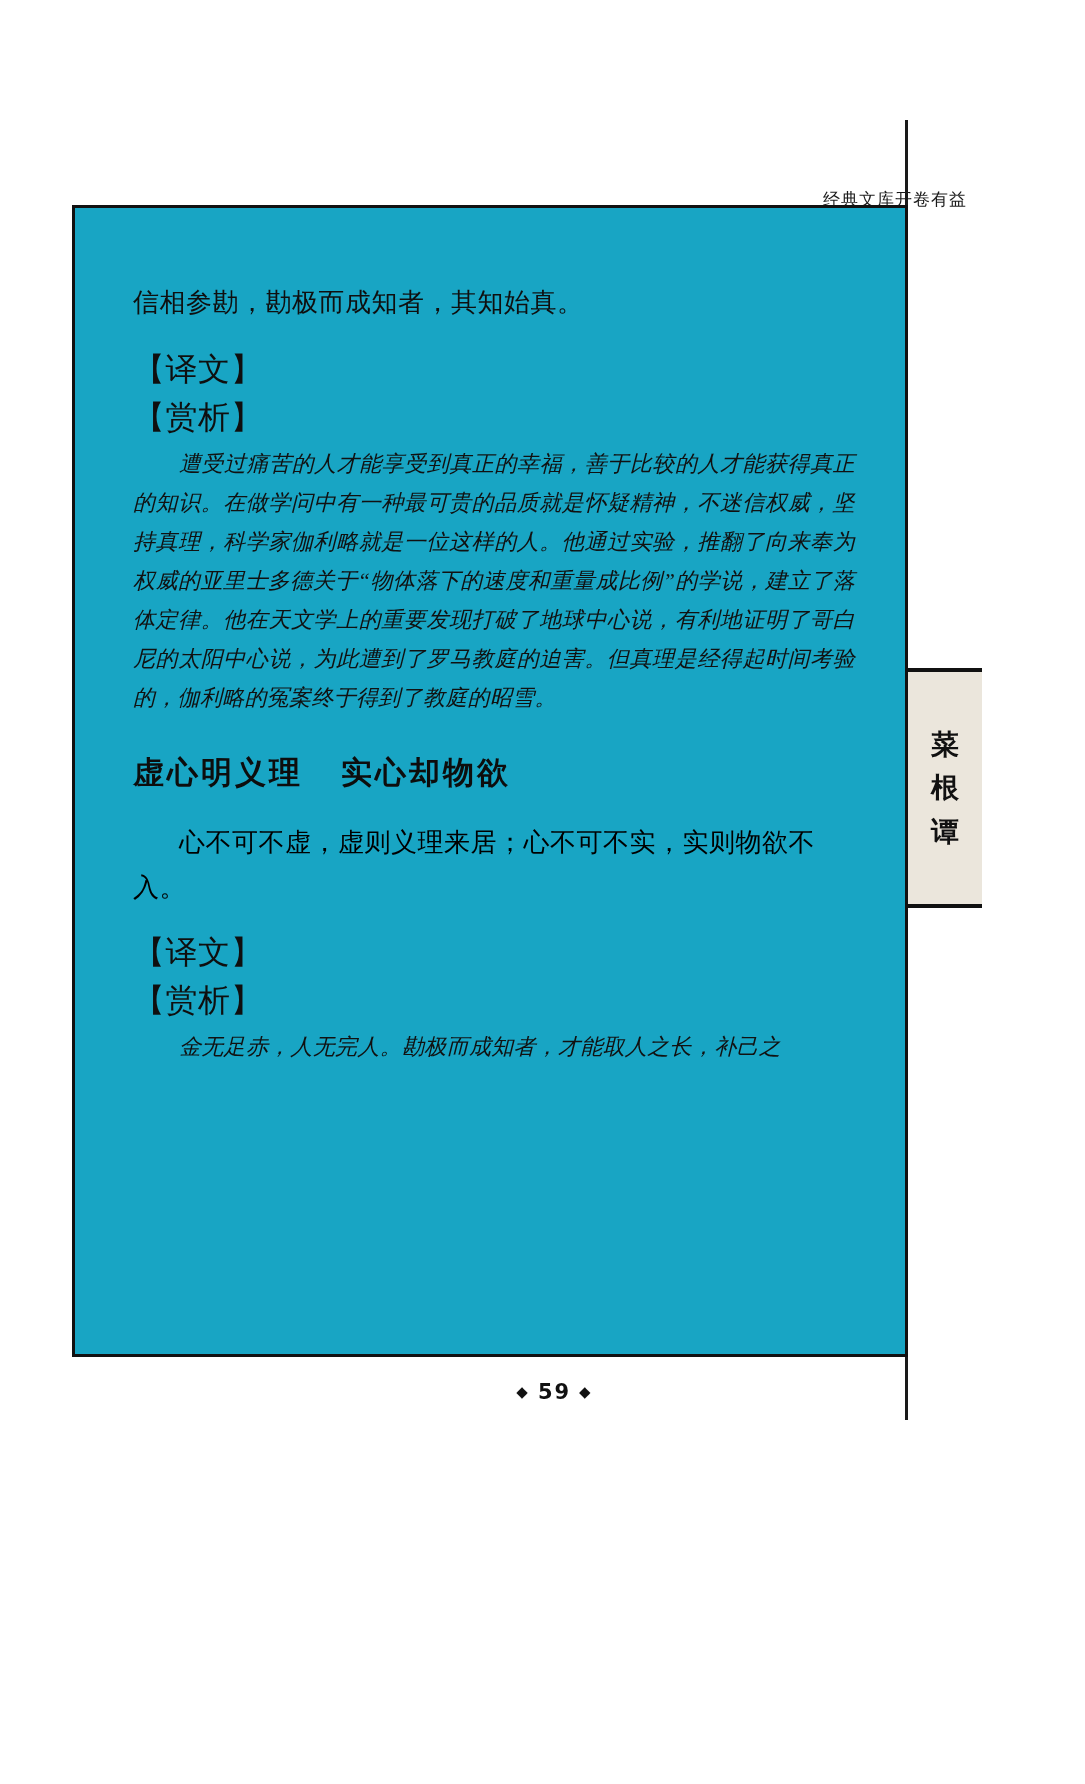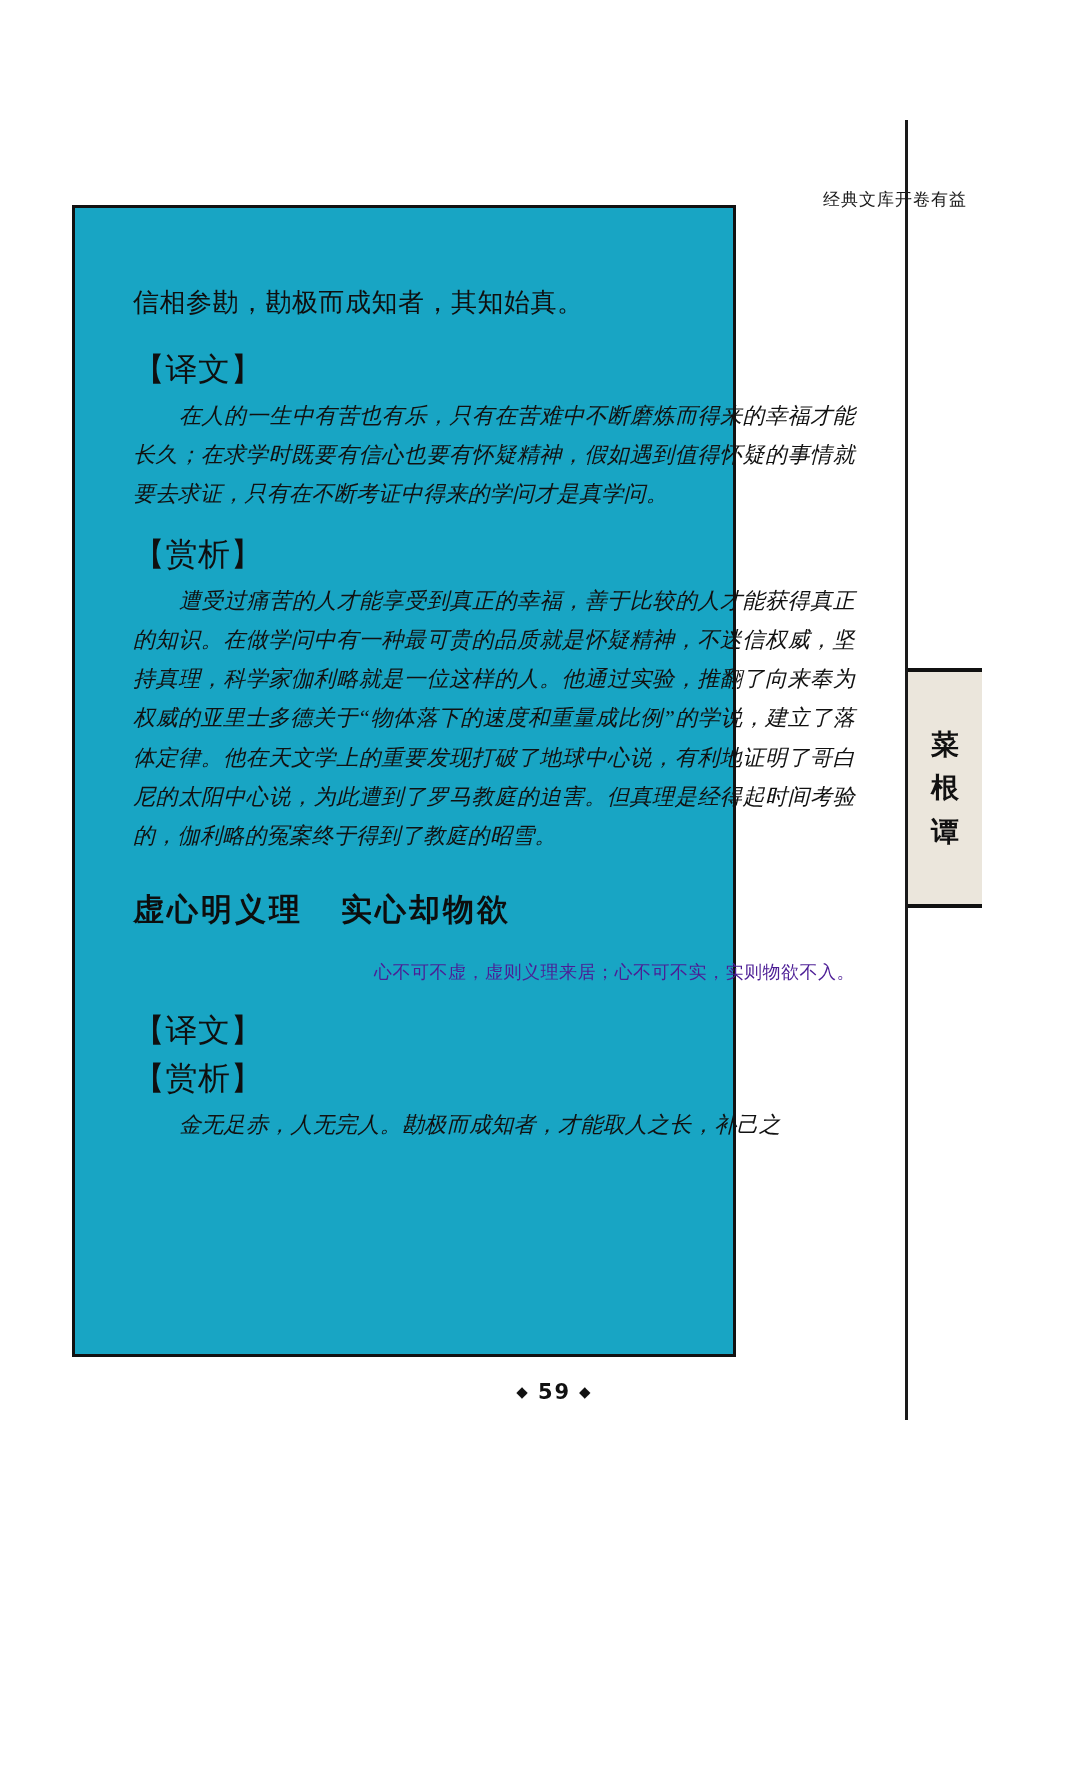--- a/index.html
+++ b/index.html
@@ -41,21 +41,21 @@
     width: 3px;
     height: 1300px;
     background: #1a1a1a;
   }
 
   
   .content-panel {
     position: absolute;
     left: 72px;
     top: 205px;
-    width: 664px;
+    width: 836px;
     height: 1152px;
     background: #18a5c4;
     border: 3px solid #111111;
     box-sizing: border-box;
   }
 
   .inner {
     position: absolute;
     left: 58px;
     top: 72px;
@@ -94,27 +94,26 @@
     font-size: 31px;
     font-weight: bold;
     color: #0d0d0d;
     margin: 34px 0 26px 0;
     letter-spacing: 3px;
     font-family: "DejaVu Serif", "Liberation Serif", serif;
   }
   .section-title .gap { display: inline-block; width: 38px; }
 
   .quote2 {
-    font-size: 18px;
+    font-size: 26px;
     line-height: 1.75;
-    color: #4c1d95;
+    color: #000000;
     margin: 0 0 20px 0;
     text-indent: 46px;
     letter-spacing: 0.5px;
-    text-align: right;
   }
 
   
   .side-tab {
     position: absolute;
     left: 908px;
     top: 668px;
     width: 74px;
     height: 240px;
     background: #ebe6dc;
@@ -159,21 +158,20 @@
   <div class="running-header">经典文库开卷有益</div>
 
   <div class="edge-rule"></div>
 
   <div class="content-panel">
     <div class="inner">
 
       <p class="body-main">信相参勘，勘极而成知者，其知始真。</p>
 
       <div class="sec-label">【译文】</div>
-      <p class="para">在人的一生中有苦也有乐，只有在苦难中不断磨炼而得来的幸福才能长久；在求学时既要有信心也要有怀疑精神，假如遇到值得怀疑的事情就要去求证，只有在不断考证中得来的学问才是真学问。</p>
 
       <div class="sec-label">【赏析】</div>
       <p class="para">遭受过痛苦的人才能享受到真正的幸福，善于比较的人才能获得真正的知识。在做学问中有一种最可贵的品质就是怀疑精神，不迷信权威，坚持真理，科学家伽利略就是一位这样的人。他通过实验，推翻了向来奉为权威的亚里士多德关于“物体落下的速度和重量成比例”的学说，建立了落体定律。他在天文学上的重要发现打破了地球中心说，有利地证明了哥白尼的太阳中心说，为此遭到了罗马教庭的迫害。但真理是经得起时间考验的，伽利略的冤案终于得到了教庭的昭雪。</p>
 
       <h2 class="section-title">
         <span>虚心明义理</span><span class="gap"></span><span>实心却物欲</span>
       </h2>
 
       <p class="quote2">心不可不虚，虚则义理来居；心不可不实，实则物欲不入。</p>
 

